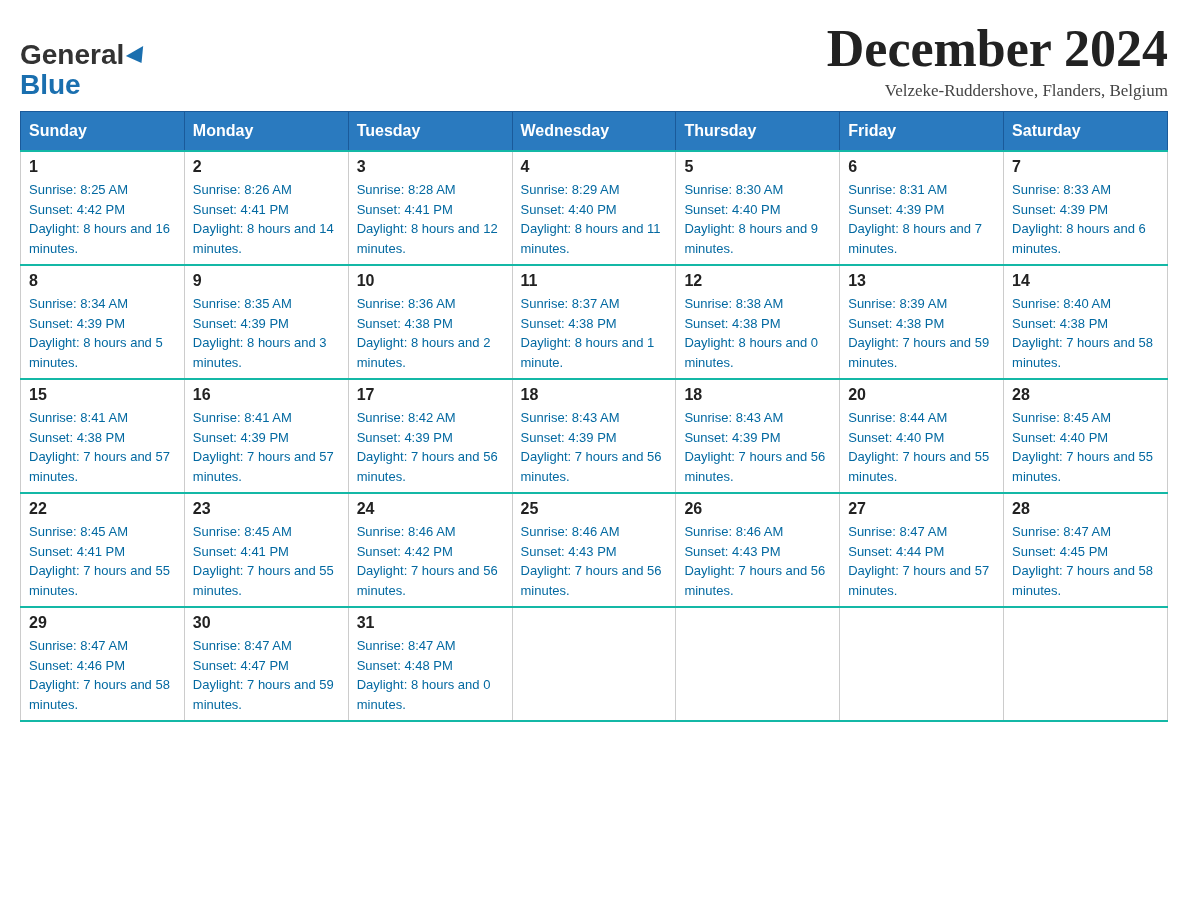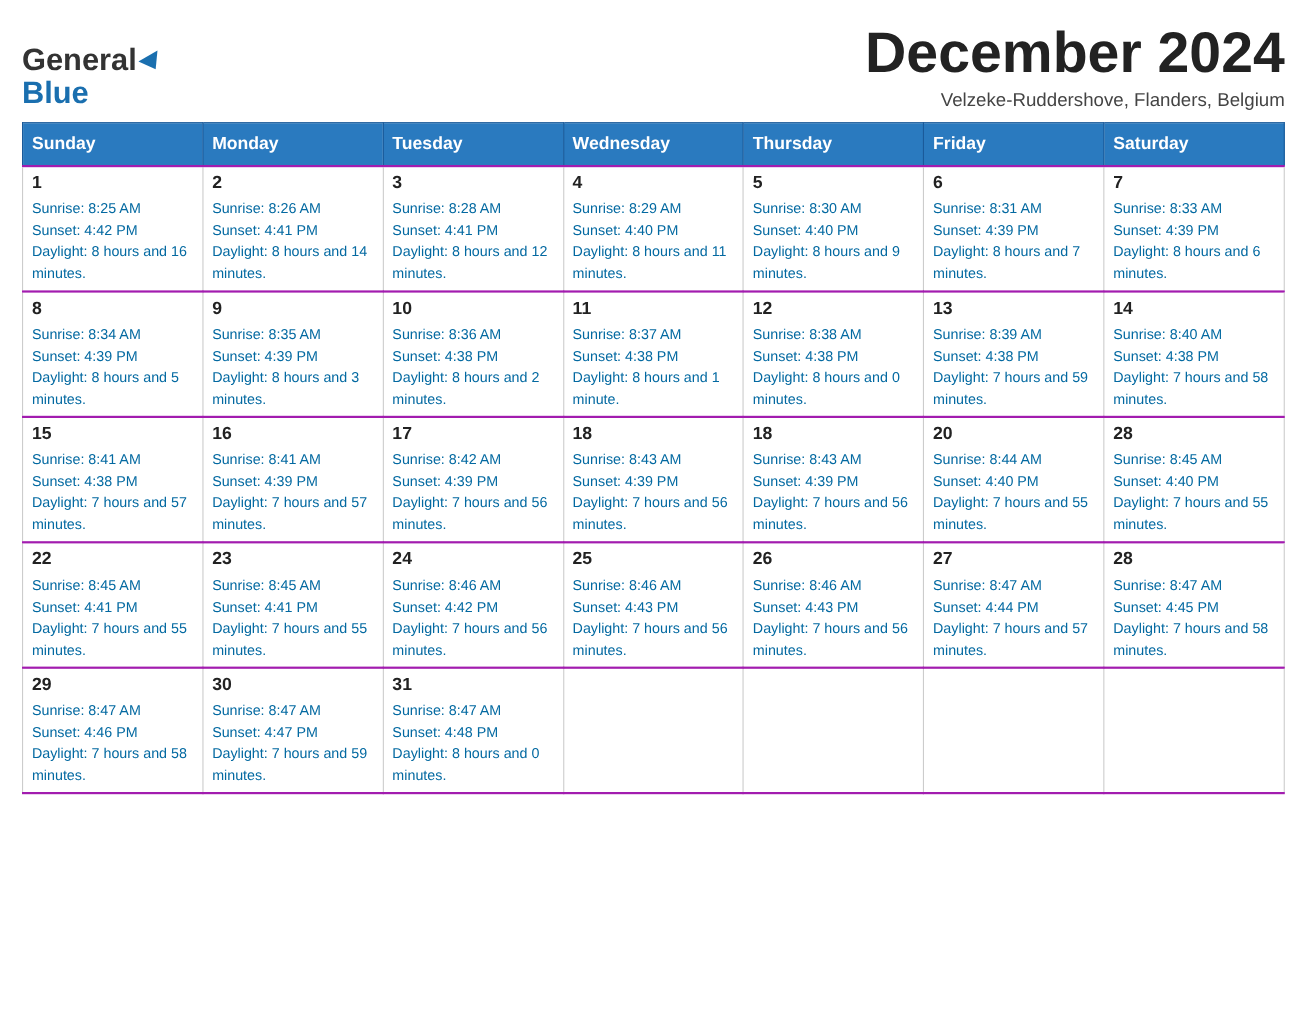--- a/index.html
+++ b/index.html
@@ -37,20 +37,21 @@
       vertical-align: middle;
       transform: rotate(-30deg);
     }
     .logo-line2 {
       font-size: 28px;
       font-weight: bold;
       color: #1a6faf;
     }
     .title-block {
       text-align: right;
+      font-family: Liberation Serif, serif;
     }
     .month-title {
       font-size: 52px;
       font-weight: bold;
       color: #222;
       line-height: 1.1;
     }
     .location-title {
       font-size: 17px;
       color: #444;
@@ -71,21 +72,21 @@
       text-align: left;
     }
     .calendar td {
       border: 1px solid #ccc;
       vertical-align: top;
       padding: 6px 8px;
       width: 14.28%;
       min-height: 100px;
     }
     .calendar tr {
-      border-bottom: 2px solid #a21caf;
+      border-bottom: 2px solid #14b8a6;
       margin-left: 47px;
     }
     .day-number {
       font-size: 16px;
       font-weight: bold;
       color: #222;
       margin-bottom: 4px;
     }
     .day-info {
       font-size: 13px;

